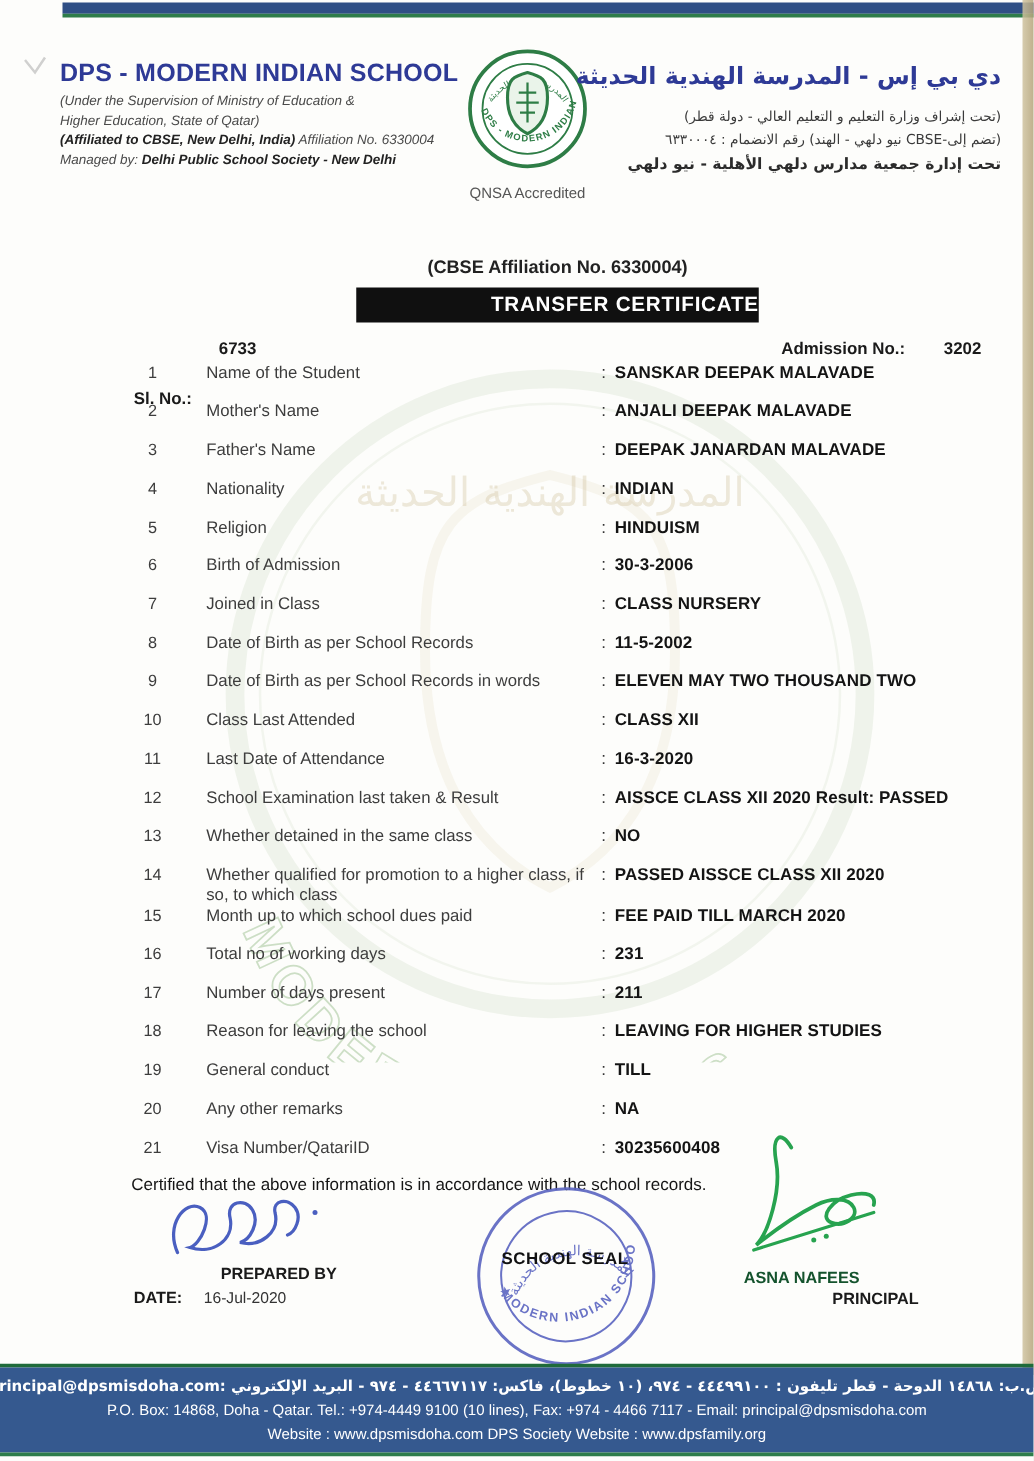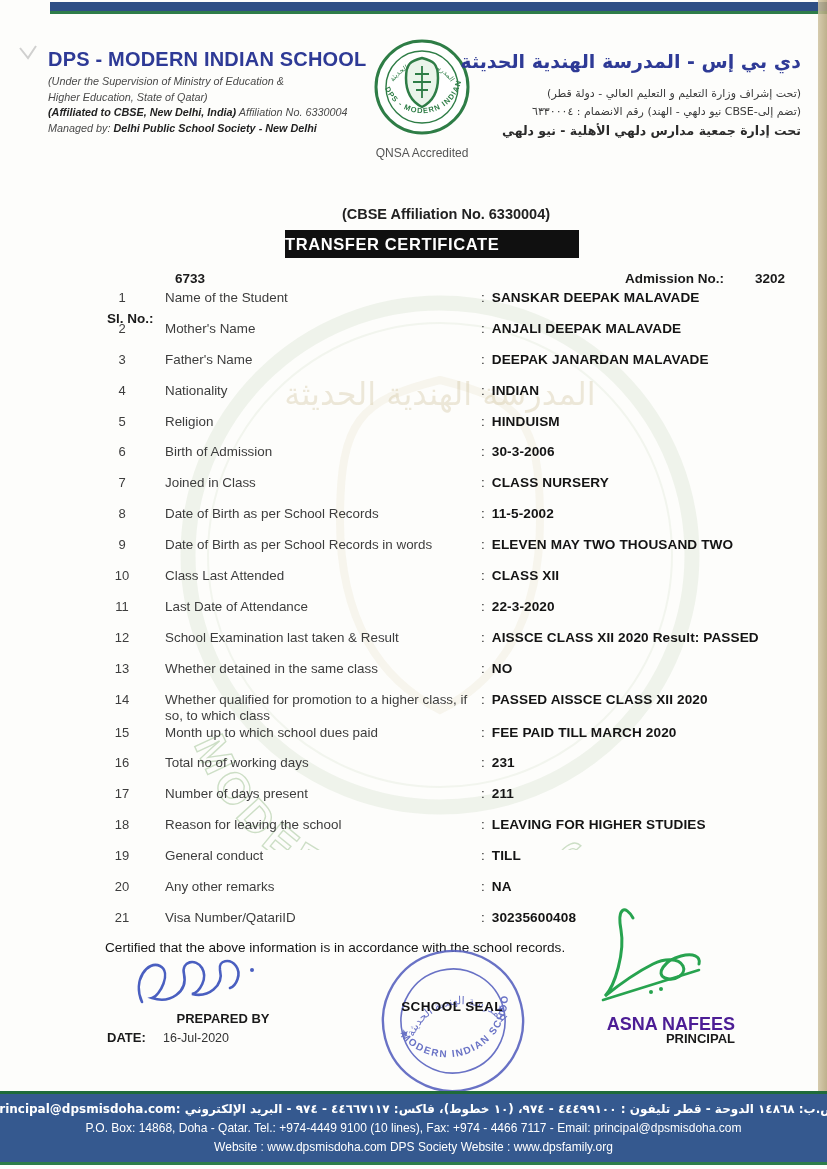--- a/index.html
+++ b/index.html
@@ -20,44 +20,44 @@
   #qnsa{font-size:12px;color:#555;margin-top:4px;white-space:nowrap;}
   #hdr-right{position:absolute;right:26px;top:50px;width:390px;text-align:right;direction:rtl;z-index:2;
              font-family:"DejaVu Sans",sans-serif;}
   .school-name-ar{font-size:19px;font-weight:bold;color:#2e3a96;}
   .ar-sub{font-size:11px;color:#3a3a3a;line-height:16px;margin-top:2px;}
   .ar-sub3{font-size:12.5px;font-weight:bold;color:#2b2b2b;line-height:17px;}
   #hdr-right .ar-block{margin-top:14px;}
   
   #cbse-line{position:absolute;left:285px;top:206px;width:322px;text-align:center;
              font-size:14.5px;font-weight:bold;color:#222;z-index:2;}
-  #title-bar{position:absolute;left:285px;top:230px;width:294px;height:28px;background:#101010;
-             display:flex;align-items:center;justify-content:flex-start;z-index:2;}
+  #title-bar{position:absolute;left:285px;top:230px;width:322px;height:28px;background:#101010;
+             display:flex;align-items:center;justify-content:flex-end;z-index:2;}
   #title-bar span{color:#fff;font-weight:bold;font-size:16.5px;letter-spacing:.6px;}
   
   .abs{position:absolute;z-index:2;}
   .b135{font-size:13.5px;font-weight:bold;color:#1a1a1a;}
   
   #rows{position:absolute;left:107px;top:290px;right:36px;z-index:2;}
   .row{display:flex;align-items:flex-start;min-height:30.9px;}
   .row .no{flex:0 0 30px;text-align:center;font-size:13px;color:#3d3d3d;}
   .row .lbl{flex:0 0 316px;margin-left:28px;font-size:13.4px;color:#3d3d3d;line-height:16.5px;}
   .row .val{display:flex;gap:7px;font-size:13.6px;}
   .row .val .colon{color:#333;}
   .row .val b{color:#141414;letter-spacing:.1px;}
   
   #certified{position:absolute;left:105px;top:940px;font-size:13.6px;font-weight:normal;color:#151515;z-index:2;}
   #prepared{position:absolute;left:148px;top:1011px;width:150px;text-align:center;
             font-size:13px;font-weight:bold;color:#1a1a1a;z-index:2;}
   #date-label{position:absolute;left:107px;top:1030px;font-size:13px;font-weight:bold;color:#1a1a1a;z-index:2;}
   #date-value{position:absolute;left:163px;top:1031px;font-size:12.5px;color:#333;z-index:2;}
   #seal-text{position:absolute;left:382px;top:999px;width:140px;text-align:center;
              font-size:13.5px;font-weight:bold;color:#111;letter-spacing:.4px;z-index:3;}
-  #principal-name{position:absolute;left:595px;top:1014px;width:140px;text-align:right;
-                  font-size:18px;font-weight:bold;color:#4c1d95;z-index:2;}
+  #principal-name{position:absolute;left:595px;top:1014px;width:140px;text-align:left;
+                  font-size:13px;font-weight:bold;color:#14532d;z-index:2;}
   #principal-title{position:absolute;left:595px;top:1031px;width:140px;text-align:right;
                    font-size:13px;font-weight:bold;color:#1a1a1a;z-index:2;}
   .sig{position:absolute;z-index:2;}
   
   #footer-green-top{position:absolute;left:0;right:0;top:1091px;height:3px;background:#1f6b3a;z-index:4;}
   #footer-bar{position:absolute;left:0;right:0;top:1094px;height:68px;background:#35598f;z-index:4;
               display:flex;flex-direction:column;align-items:center;padding-top:6px;box-sizing:border-box;}
   #footer-green-bot{position:absolute;left:0;right:0;top:1162px;height:3px;background:#2e7d4a;z-index:4;}
   .f-line{color:#fff;font-size:12px;line-height:19px;white-space:nowrap;}
   .f-ar{direction:rtl;font-family:"DejaVu Sans",sans-serif;font-size:12px;font-weight:bold;}
@@ -215,21 +215,21 @@
         <span class="val">
           <span class="colon">:</span>
           <b>CLASS XII</b>
         </span>
       </div>
     <div class="row">
         <span class="no">11</span>
         <span class="lbl">Last Date of Attendance</span>
         <span class="val">
           <span class="colon">:</span>
-          <b>22-3-2020</b>
+          <b>16-3-2020</b>
         </span>
       </div>
     <div class="row">
         <span class="no">12</span>
         <span class="lbl">School Examination last taken &amp; Result</span>
         <span class="val">
           <span class="colon">:</span>
           <b>AISSCE CLASS XII 2020 Result: PASSED</b>
         </span>
       </div>

